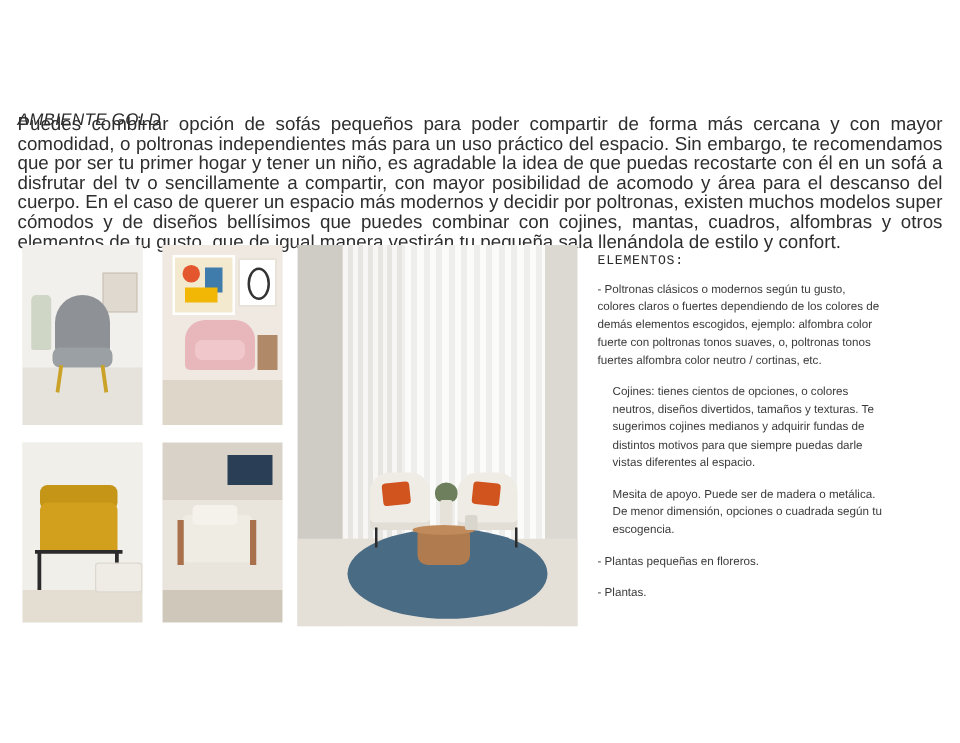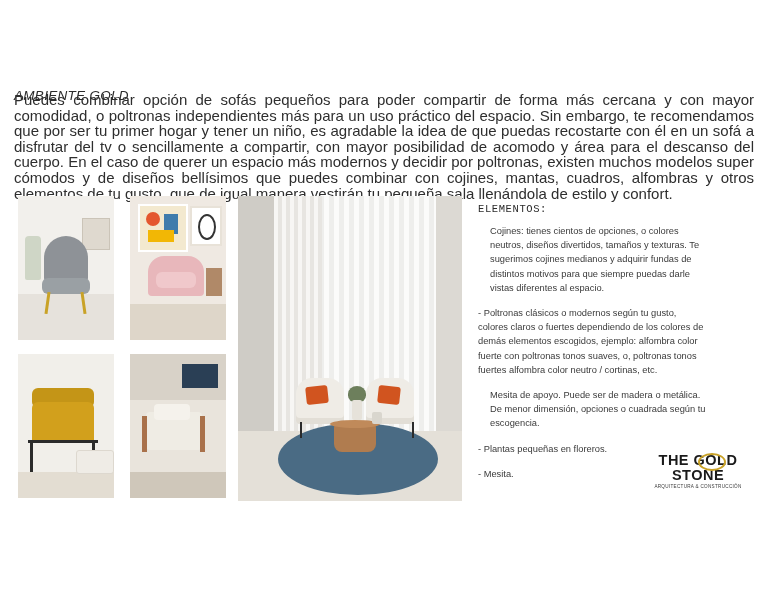--- a/index.html
+++ b/index.html
@@ -294,27 +294,21 @@
     <div class="mp-plant"></div>
     <div class="mp-vase"></div>
     <div class="mp-table"></div>
     <div class="mp-table-top"></div>
     <div class="mp-glass"></div>
   </div>
 
   <div class="elementos-head">ELEMENTOS:</div>
 
   <div class="right-col">
+    <div class="r-item">- Poltronas clásicos o modernos según tu gusto, colores claros o fuertes dependiendo de los colores de  demás elementos escogidos, ejemplo: alfombra color fuerte con poltronas tonos suaves, o, poltronas tonos fuertes alfombra color neutro / cortinas, etc.</div>
     <div class="r-item indent">Cojines: tienes cientos de opciones, o colores neutros, diseños divertidos, tamaños y texturas. Te sugerimos cojines medianos y adquirir fundas de distintos motivos para que siempre puedas darle vistas diferentes al espacio.</div>
-    <div class="r-item">- Poltronas clásicos o modernos según tu gusto, colores claros o fuertes dependiendo de los colores de  demás elementos escogidos, ejemplo: alfombra color fuerte con poltronas tonos suaves, o, poltronas tonos fuertes alfombra color neutro / cortinas, etc.</div>
     <div class="r-item indent">Mesita de apoyo. Puede ser de madera o metálica. De menor dimensión, opciones o cuadrada según tu escogencia.</div>
     <div class="r-item">- Plantas pequeñas en floreros.</div>
-    <div class="r-item">- Mesita.</div>
+    <div class="r-item">- Plantas.</div>
   </div>
 
-  <div class="logo">
-    <div class="l1">THE GOLD</div>
-    <div class="ring"></div>
-    <div class="l2">STONE</div>
-    <div class="l3">ARQUITECTURA &amp; CONSTRUCCIÓN</div>
-  </div>
 
 </div>
 
 </body></html>

